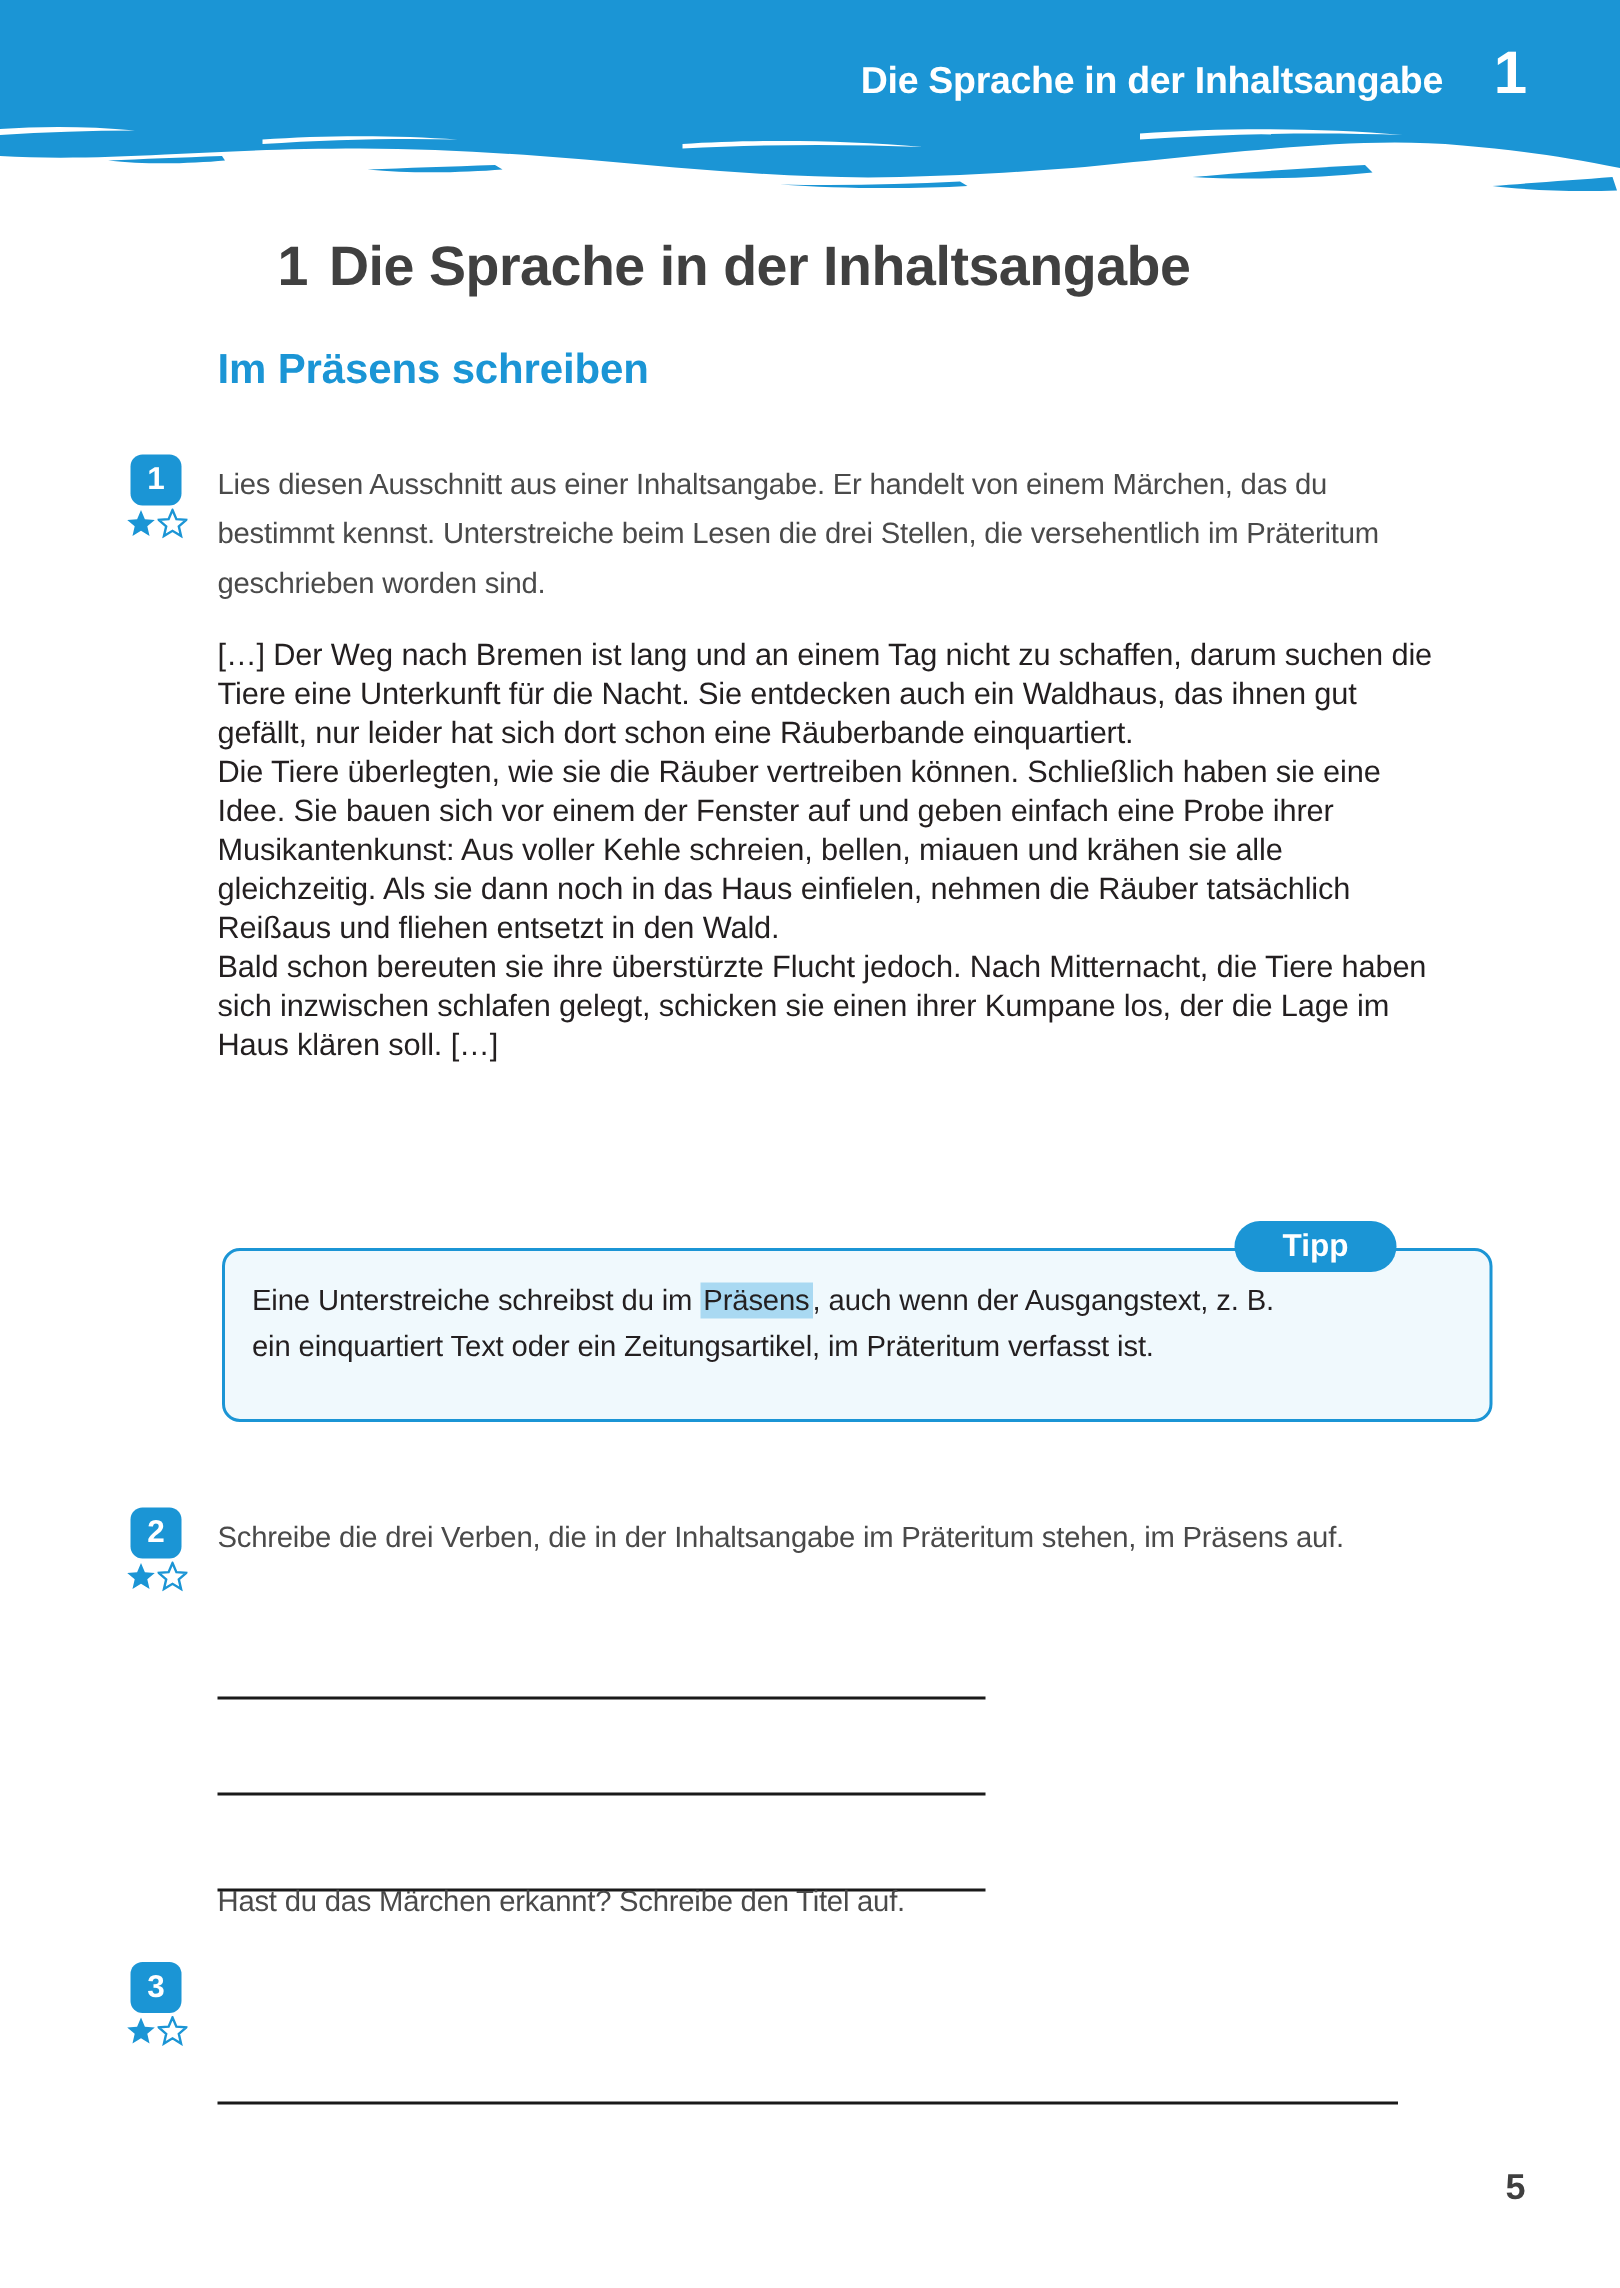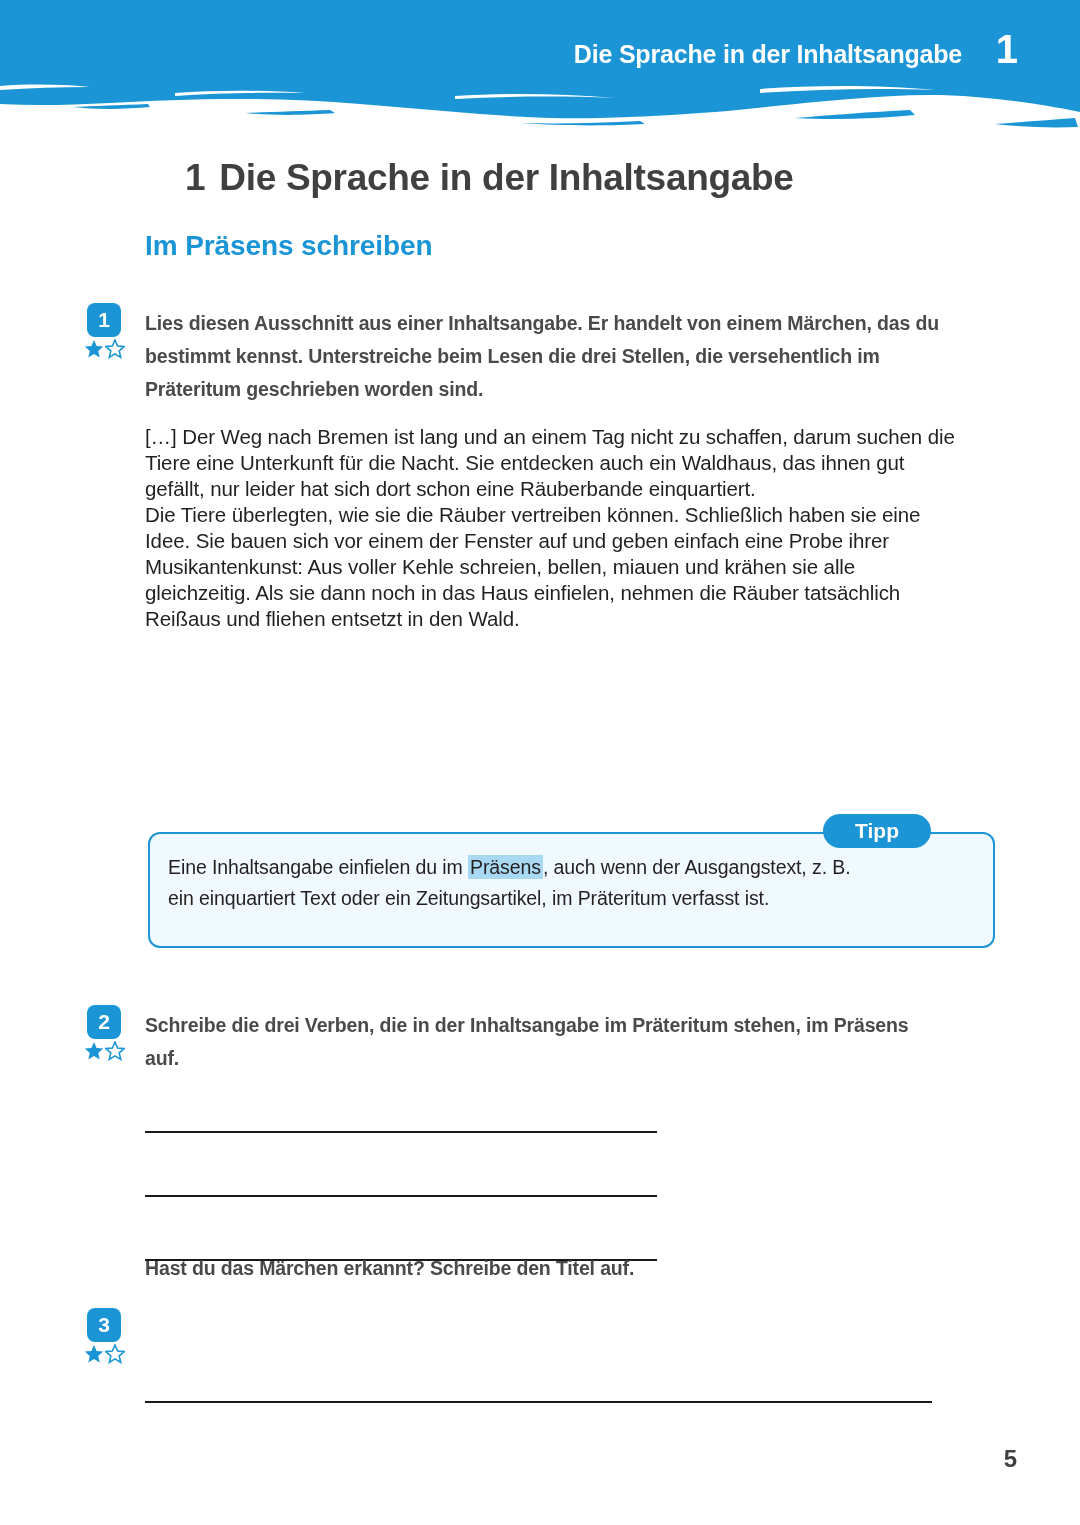--- a/index.html
+++ b/index.html
@@ -103,21 +103,21 @@
     gap: 1px;
     line-height: 1;
   }
   .star-svg { display: block; }
 
   
   .ex-text {
     position: absolute;
     color: #4a4a4a;
     font-size: 19.5px;
-    font-weight: bold;
+    font-weight: normal;
     line-height: 33px;
     letter-spacing: -0.15px;
   }
 
   
   .body-text {
     position: absolute;
     left: 145px;
     color: #231f20;
     font-size: 20.5px;
@@ -233,25 +233,26 @@
     <svg class="star-svg" width="20" height="20" viewBox="0 0 20 20">
       <polygon points="10,1 12.6,7.1 19.2,7.6 14.2,11.9 15.7,18.4 10,14.9 4.3,18.4 5.8,11.9 0.8,7.6 7.4,7.1" fill="none" stroke="#1b95d5" stroke-width="1.6"></polygon>
     </svg>
   </div>
 </div>
 <div class="ex-text" style="left:145px; top:307px; width:800px;">Lies diesen Ausschnitt aus einer Inhaltsangabe. Er handelt von einem Märchen, das du bestimmt kennst. Unterstreiche beim Lesen die drei Stellen, die versehentlich im Präteritum geschrieben worden sind.</div>
 
 <div class="body-text" style="top:424px;">
   <p>[…] Der Weg nach Bremen ist lang und an einem Tag nicht zu schaffen, darum suchen die Tiere eine Unterkunft für die Nacht. Sie entdecken auch ein Waldhaus, das ihnen gut gefällt, nur leider hat sich dort schon eine Räuberbande einquartiert.</p>
   <p>Die Tiere überlegten, wie sie die Räuber vertreiben können. Schließlich haben sie eine Idee. Sie bauen sich vor einem der Fenster auf und geben einfach eine Probe ihrer Musikantenkunst: Aus voller Kehle schreien, bellen, miauen und krähen sie alle gleichzeitig. Als sie dann noch in das Haus einfielen, nehmen die Räuber tatsächlich Reißaus und fliehen entsetzt in den Wald.</p>
+  <p>Bald schon bereuten sie ihre überstürzte Flucht jedoch. Nach Mitternacht, die Tiere haben sich inzwischen schlafen gelegt, schicken sie einen ihrer Kumpane los, der die Lage im Haus klären soll. […]</p>
 </div>
 
 <div class="tipp-box"></div>
 <div class="tipp-tab">Tipp</div>
-<div class="tipp-text"><span>Eine Inhaltsangabe einfielen du im </span><span class="hl">Präsens</span><span>, auch wenn der Ausgangstext, z. B. ein einquartiert Text oder ein Zeitungsartikel, im Präteritum verfasst ist.</span></div>
+<div class="tipp-text"><span>Eine Unterstreiche schreibst du im </span><span class="hl">Präsens</span><span>, auch wenn der Ausgangstext, z. B. ein einquartiert Text oder ein Zeitungsartikel, im Präteritum verfasst ist.</span></div>
 
 <div class="ex-marker" style="left:84px; top:1005px;">
   <div class="badge">2</div>
   <div class="stars">
     <svg class="star-svg" width="20" height="20" viewBox="0 0 20 20">
       <polygon points="10,1 12.6,7.1 19.2,7.6 14.2,11.9 15.7,18.4 10,14.9 4.3,18.4 5.8,11.9 0.8,7.6 7.4,7.1" fill="#1b95d5"></polygon>
     </svg>
     <svg class="star-svg" width="20" height="20" viewBox="0 0 20 20">
       <polygon points="10,1 12.6,7.1 19.2,7.6 14.2,11.9 15.7,18.4 10,14.9 4.3,18.4 5.8,11.9 0.8,7.6 7.4,7.1" fill="none" stroke="#1b95d5" stroke-width="1.6"></polygon>
     </svg>

